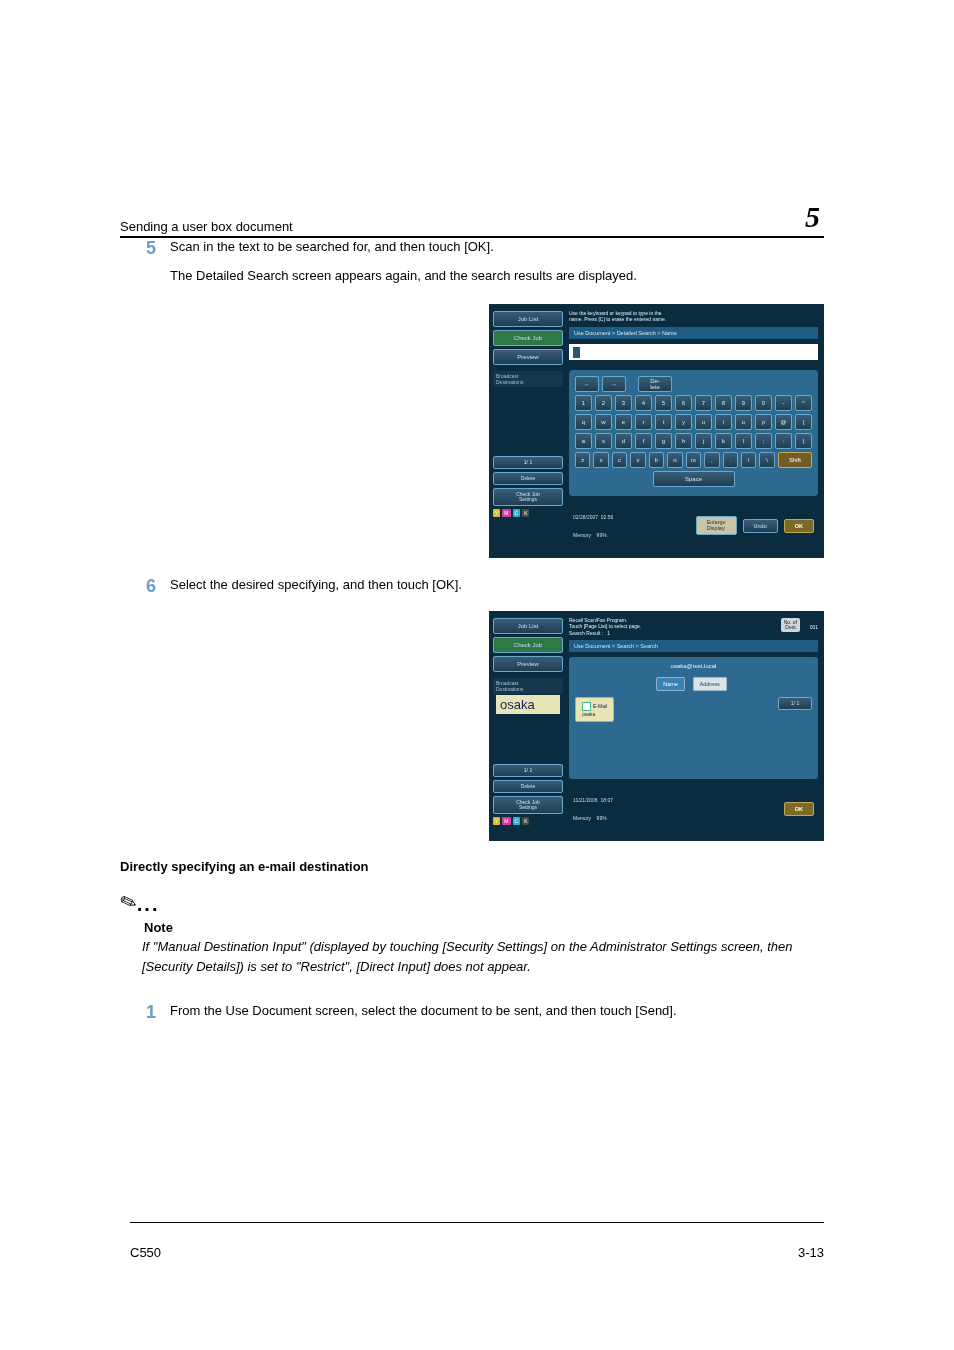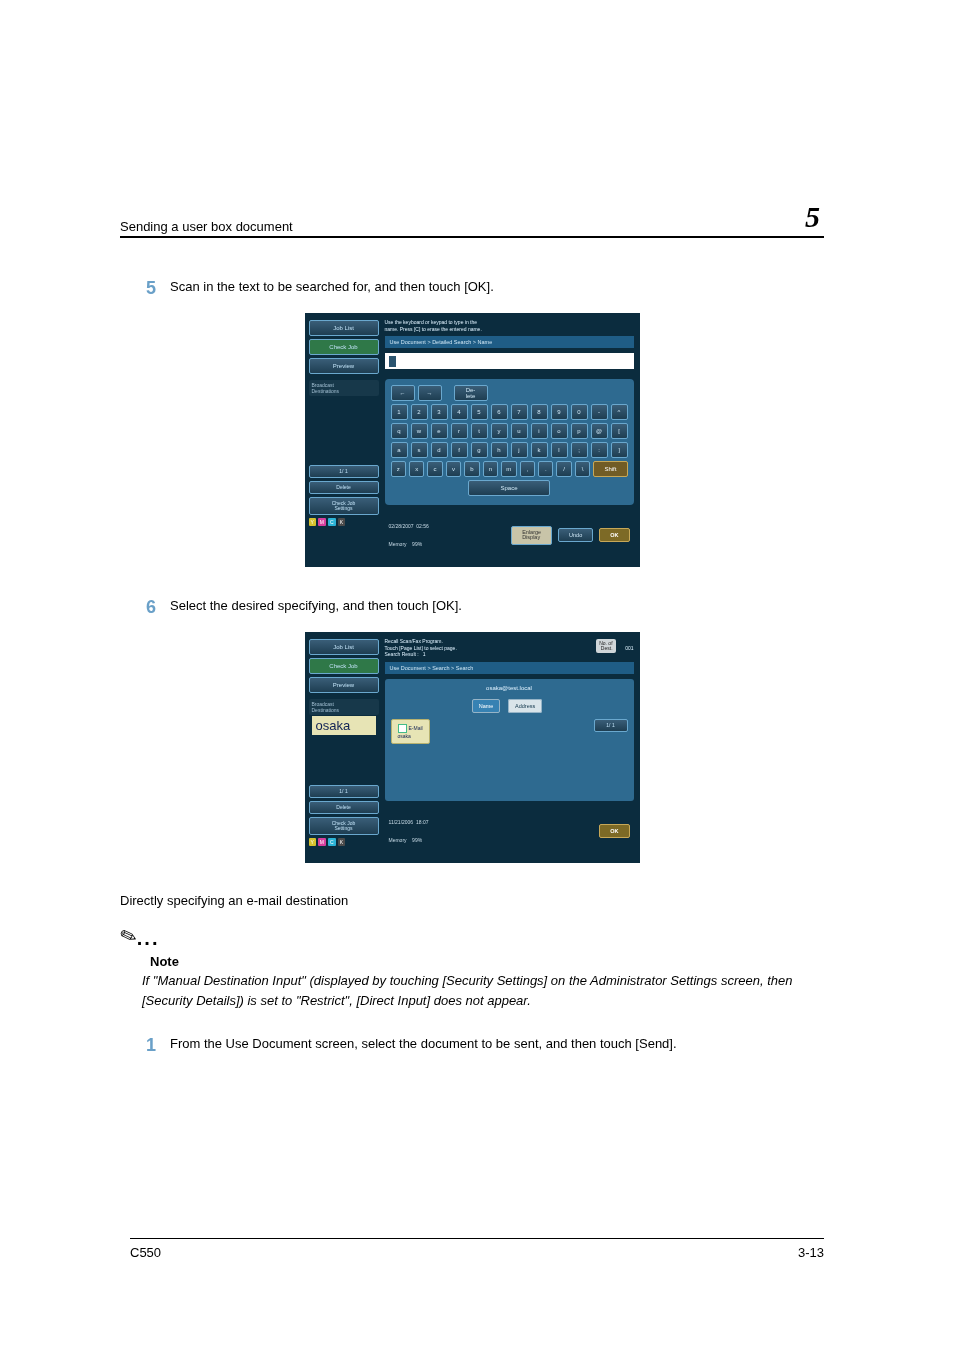--- a/index.html
+++ b/index.html
@@ -1,24 +1,24 @@
 <!DOCTYPE html>
 <html><head>
 <meta charset="utf-8">
 <style>
   body{margin:0;background:#fff;font-family:Arial,Helvetica,sans-serif;font-size:13px;color:#000}
   .page{width:954px;margin:0 auto;padding:200px 130px 90px 120px;box-sizing:border-box;position:relative;height:1350px}
-  .hdrline{display:flex;align-items:flex-end;border-bottom:2px solid #000;padding-bottom:2px;margin-bottom:40px}
+  .hdrline{display:flex;align-items:flex-end;border-bottom:2px solid #000;padding-bottom:2px;}
   .hdrtitle{flex:1;font-size:13px}
   .chapnum{font:italic bold 30px Georgia,serif;padding:0 4px}
   .step{display:flex;margin:0 0 8px 0}
   .step .n{width:36px;font:bold 18px Arial;color:#6aa0c8;text-align:right;padding-right:14px}
   .step .body{flex:1;line-height:1.45}
   .sub{margin-left:50px;margin-bottom:18px;line-height:1.45}
-  .shot-wrap{display:flex;justify-content:center;margin:14px 0 30px}
+  .shot-wrap{display:flex;justify-content:flex-end;margin:14px 0 18px}
   .shot{background:#0b2c3e}
   .left-col{float:left;width:70px;background:#0b2c3e;padding:4px}
   .btn3d{background:linear-gradient(#3a5e78,#1e3e52);color:#bfe0f5;font-size:6px;text-align:center;padding:4px 2px;margin:3px 0;border:1px solid #6aa8ce;border-radius:2px;line-height:1}
   .btn3d.small{font-size:5px;padding:3px 1px}
   .dark{background:#17384a;color:#a2bfd2;font-size:5px;padding:2px 3px;border-radius:2px}
   .main-col{margin-left:74px;padding:6px}
   .hint{color:#dff2ff;font-size:5px;line-height:1.3;margin-bottom:4px}
   .bar-blue{background:#1f5d86;color:#cfe7f5;font-size:5.5px;padding:3px 5px;margin-bottom:5px}
   .txtfield{background:#fff;height:16px;width:100%;padding:2px 4px;box-sizing:border-box;margin-bottom:10px}
   .cursor{display:inline-block;width:7px;height:11px;background:#2b5570}
@@ -32,42 +32,43 @@
   .footer-bar{background:#0b2c3e;color:#c9dce8;font-size:5px;display:flex;align-items:center;padding:2px 4px;margin-top:4px}
   .ob{background:linear-gradient(#3a5e78,#1e3e52);color:#cde5f5;font-size:5.5px;padding:3px 10px;border:1px solid #6aa8ce;border-radius:2px;margin-left:6px}
   .yb{background:#7d6a26;color:#fff;font-size:5.5px;padding:3px 10px;border:1px solid #c7a858;border-radius:2px;margin-left:6px;font-weight:bold}
   .toner{display:flex;gap:2px}
   .tind{font-size:5px;padding:1px 2px;border-radius:1px;color:#fff}
   .tY{background:#d6c22e}.tM{background:#d63f9e}.tC{background:#2bb3d6}.tK{background:#4a4a4a}
   .pill{background:#d9e4ea;color:#12364c;font-size:5.5px;padding:3px 6px;border:1px solid #96b4c7;border-radius:2px;margin-right:4px}
   .pill.on{background:#3782b3;color:#fff}
   .rcard{background:#e7e4b5;border:1px solid #b7b270;padding:4px 6px;font-size:5px;color:#125;display:inline-block;border-radius:2px}
   .rcard .ico{display:inline-block;width:7px;height:7px;background:#fff;border:1px solid #4b8;vertical-align:middle;margin-right:2px}
-  .h3{font-weight:normal;margin:6px 0 16px}
+  .h3{font-weight:bold;margin:6px 0 16px}
   .note-ico{font-size:20px;display:inline-block;transform:rotate(-20deg)}
   .note-dots{font-weight:bold;letter-spacing:2px;font-size:20px;vertical-align:-2px}
-  .note-h{font-weight:bold;margin:4px 0 2px 30px}
+  .note-h{font-weight:bold;margin:4px 0 2px 24px}
   .note-body{font-style:italic;margin-left:22px;line-height:1.55;margin-bottom:24px}
-  .pgfoot{position:absolute;left:130px;right:130px;bottom:90px;border-top:1px solid #000;display:flex;justify-content:space-between;padding-top:6px;font-size:13px}
+  .pgfoot{position:absolute;left:130px;right:130px;bottom:90px;border-top:1px solid #000;display:flex;justify-content:space-between;padding-top:22px;font-size:13px}
   .dest-sel{background:#e7e4b5;color:#125;padding:2px 4px;margin:1px 3px}
 </style>
 </head>
 <body>
 
 <div class="page">
 
   <div class="hdrline">
     <div class="hdrtitle">Sending a user box document</div>
     <div class="chapnum">5</div>
   </div>
 
   <div class="step">
     <div class="n">5</div>
     <div class="body">Scan in the text to be searched for, and then touch [OK].</div>
   </div>
+  <div class="sub">The Detailed Search screen appears again, and the search results are displayed.</div>
 
   <div class="shot-wrap">
     <div class="shot" style="width:335px">
       <div class="left-col">
         <div class="btn3d">Job List</div>
         <div class="btn3d" style="background:#2f7848">Check Job</div>
         <div class="btn3d">Preview</div>
         <div class="dark" style="white-space:pre;margin-top:6px">Broadcast
 Destinations</div>
         <div style="height:66px"></div>

